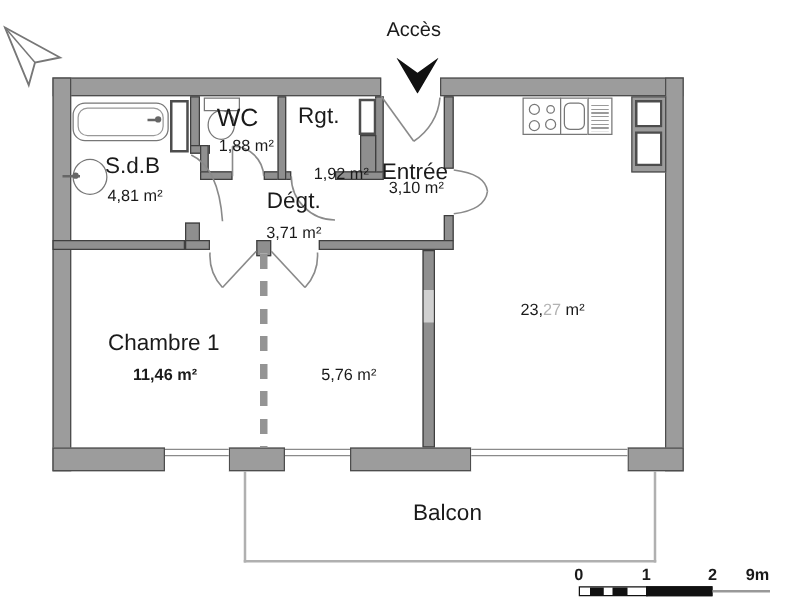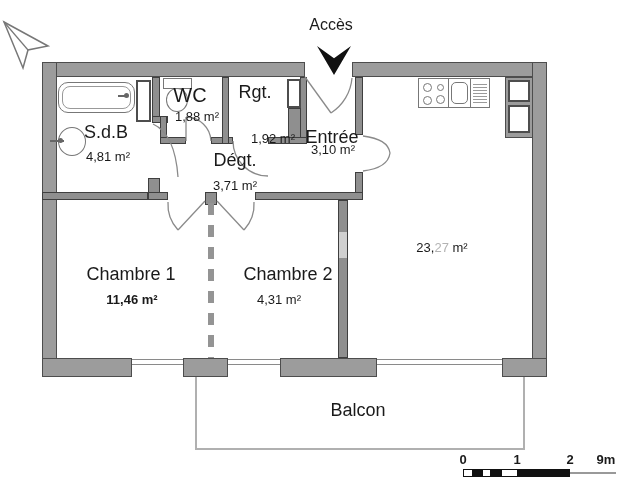--- a/index.html
+++ b/index.html
@@ -156,22 +156,21 @@
   <div class="lbl area" style="left:333px;top:143px;">3,10 m²</div>
 
   <div class="lbl name" style="left:235px;top:151px;">Dégt.</div>
   <div class="lbl area" style="left:235px;top:179px;">3,71 m²</div>
 
   <div class="lbl area" style="left:442px;top:241px;"><span>23,</span><span class="light">27</span><span> m²</span></div>
 
   <div class="lbl name" style="left:131px;top:265px;">Chambre 1</div>
   <div class="lbl area" style="left:132px;top:293px;font-weight:bold;">11,46 m²</div>
 
-  <div class="lbl name" style="left:288px;top:265px;">Chambre 2</div>
-  <div class="lbl area" style="left:279px;top:293px;">4,31 m²</div>
+  <div class="lbl area" style="left:279px;top:293px;">5,76 m²</div>
 
   <div class="tickrow">
     <span style="left:463px;top:452px;">0</span>
     <span style="left:517px;top:452px;">1</span>
     <span style="left:570px;top:452px;">2</span>
     <span style="left:606px;top:452px;">9m</span>
   </div>
   <div class="segA" style="left:463px;top:469px;width:55px;height:8px;">
     <div class="subdash" style="left:8px;top:0;width:11px;height:6px;"></div>
     <div class="subdash" style="left:26px;top:0;width:12px;height:6px;"></div>

